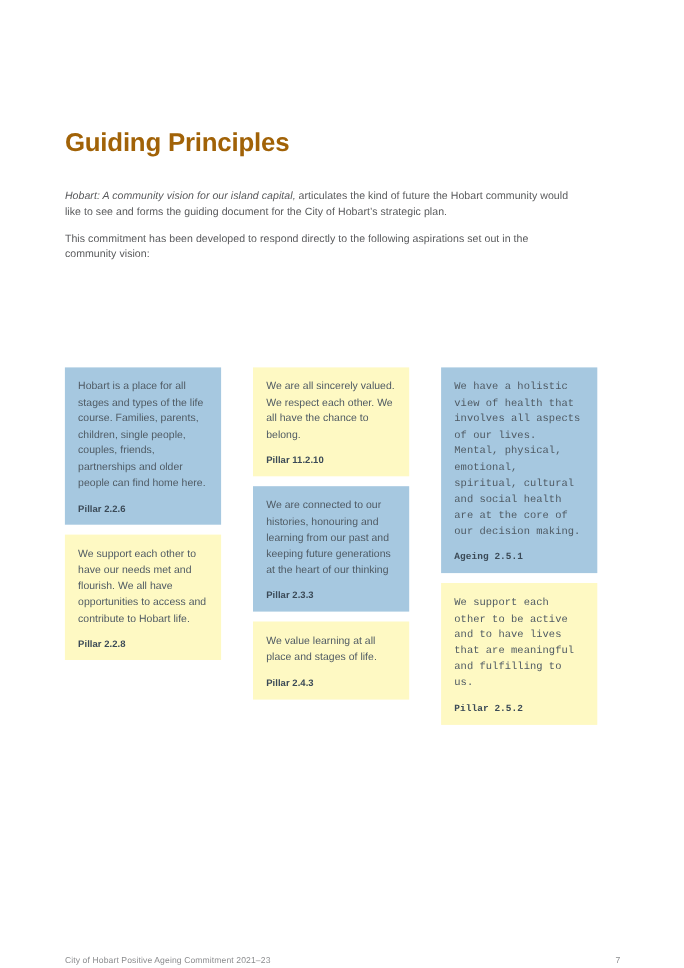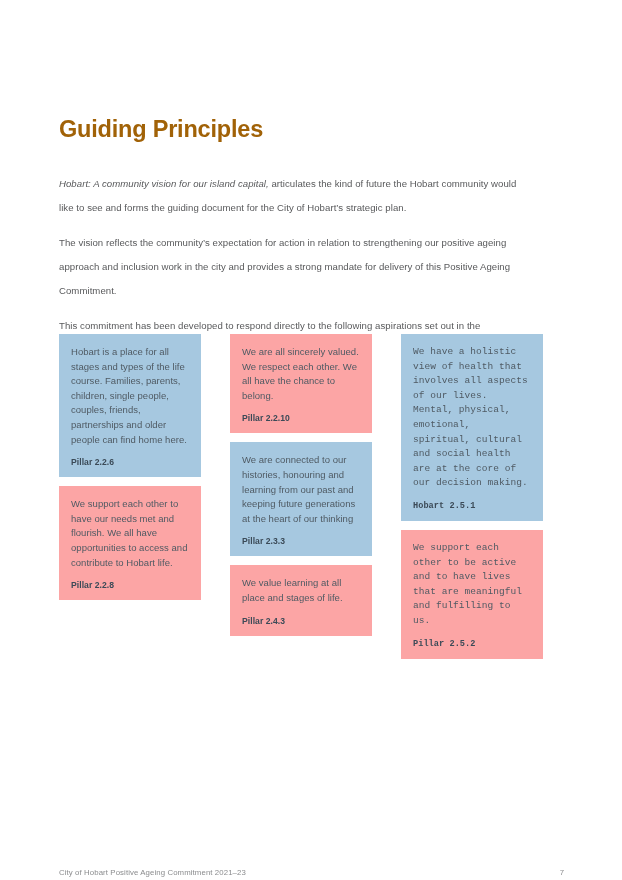--- a/index.html
+++ b/index.html
@@ -36,21 +36,21 @@
 
   .intro {
     position: absolute;
     left: 59px;
     top: 172px;
     width: 470px;
   }
 
   .para {
     font-size: 9.6px;
-    line-height: 24px;
+    line-height: 14px;
     color: #58595b;
     margin: 0 0 11px 0;
     letter-spacing: 0.05px;
   }
   .para em {
     font-style: italic;
   }
 
   
   .cards {
@@ -69,21 +69,21 @@
   .col-2 { left: 171px; }
   .col-3 { left: 342px; font-family: Liberation Mono, monospace; }
 
   .card {
     box-sizing: border-box;
     padding: 11px 12px 10px 12px;
     margin-bottom: 9px;
     background: #a6c8e0;
   }
   .card.light {
-    background: #fca5a5;
+    background: #fef9c3;
   }
   .card-text {
     font-size: 9.5px;
     line-height: 14.6px;
     color: #4f5a63;
     margin: 0;
     letter-spacing: 0.03px;
   }
   .card-pillar {
     font-size: 8.6px;
@@ -119,56 +119,55 @@
 </style>
 </head>
 <body>
 
 <div class="page">
 
   <h1 class="page-title">Guiding Principles</h1>
 
   <div class="intro">
     <p class="para"><em>Hobart: A community vision for our island capital,</em><span> articulates the kind of future the Hobart community would like to see and forms the guiding document for the City of Hobart’s strategic plan.</span></p>
-    <p class="para">The vision reflects the community’s expectation for action in relation to strengthening our positive ageing approach and inclusion work in the city and provides a strong mandate for delivery of this Positive Ageing Commitment.</p>
     <p class="para">This commitment has been developed to respond directly to the following aspirations set out in the community vision:</p>
   </div>
 
   <div class="cards">
 
     <div class="col col-1">
       <div class="card">
         <p class="card-text">Hobart is a place for all stages and types of the life course. Families, parents, children, single people, couples, friends, partnerships and older people can find home here.</p>
         <p class="card-pillar">Pillar 2.2.6</p>
       </div>
       <div class="card light">
         <p class="card-text">We support each other to have our needs met and flourish. We all have opportunities to access and contribute to Hobart life.</p>
         <p class="card-pillar">Pillar 2.2.8</p>
       </div>
     </div>
 
     <div class="col col-2">
       <div class="card light">
         <p class="card-text">We are all sincerely valued. We respect each other. We all have the chance to belong.</p>
-        <p class="card-pillar">Pillar 2.2.10</p>
+        <p class="card-pillar">Pillar 11.2.10</p>
       </div>
       <div class="card">
         <p class="card-text">We are connected to our histories, honouring and learning from our past and keeping future generations at the heart of our thinking</p>
         <p class="card-pillar">Pillar 2.3.3</p>
       </div>
       <div class="card light">
         <p class="card-text">We value learning at all place and stages of life.</p>
         <p class="card-pillar">Pillar 2.4.3</p>
       </div>
     </div>
 
     <div class="col col-3">
       <div class="card">
         <p class="card-text">We have a holistic view of health that involves all aspects of our lives. Mental, physical, emotional, spiritual, cultural and social health are at the core of our decision making.</p>
-        <p class="card-pillar">Hobart 2.5.1</p>
+        <p class="card-pillar">Ageing 2.5.1</p>
       </div>
       <div class="card light">
         <p class="card-text">We support each other to be active and to have lives that are meaningful and fulfilling to us.</p>
         <p class="card-pillar">Pillar 2.5.2</p>
       </div>
     </div>
 
   </div>
 
   <div class="footer">

